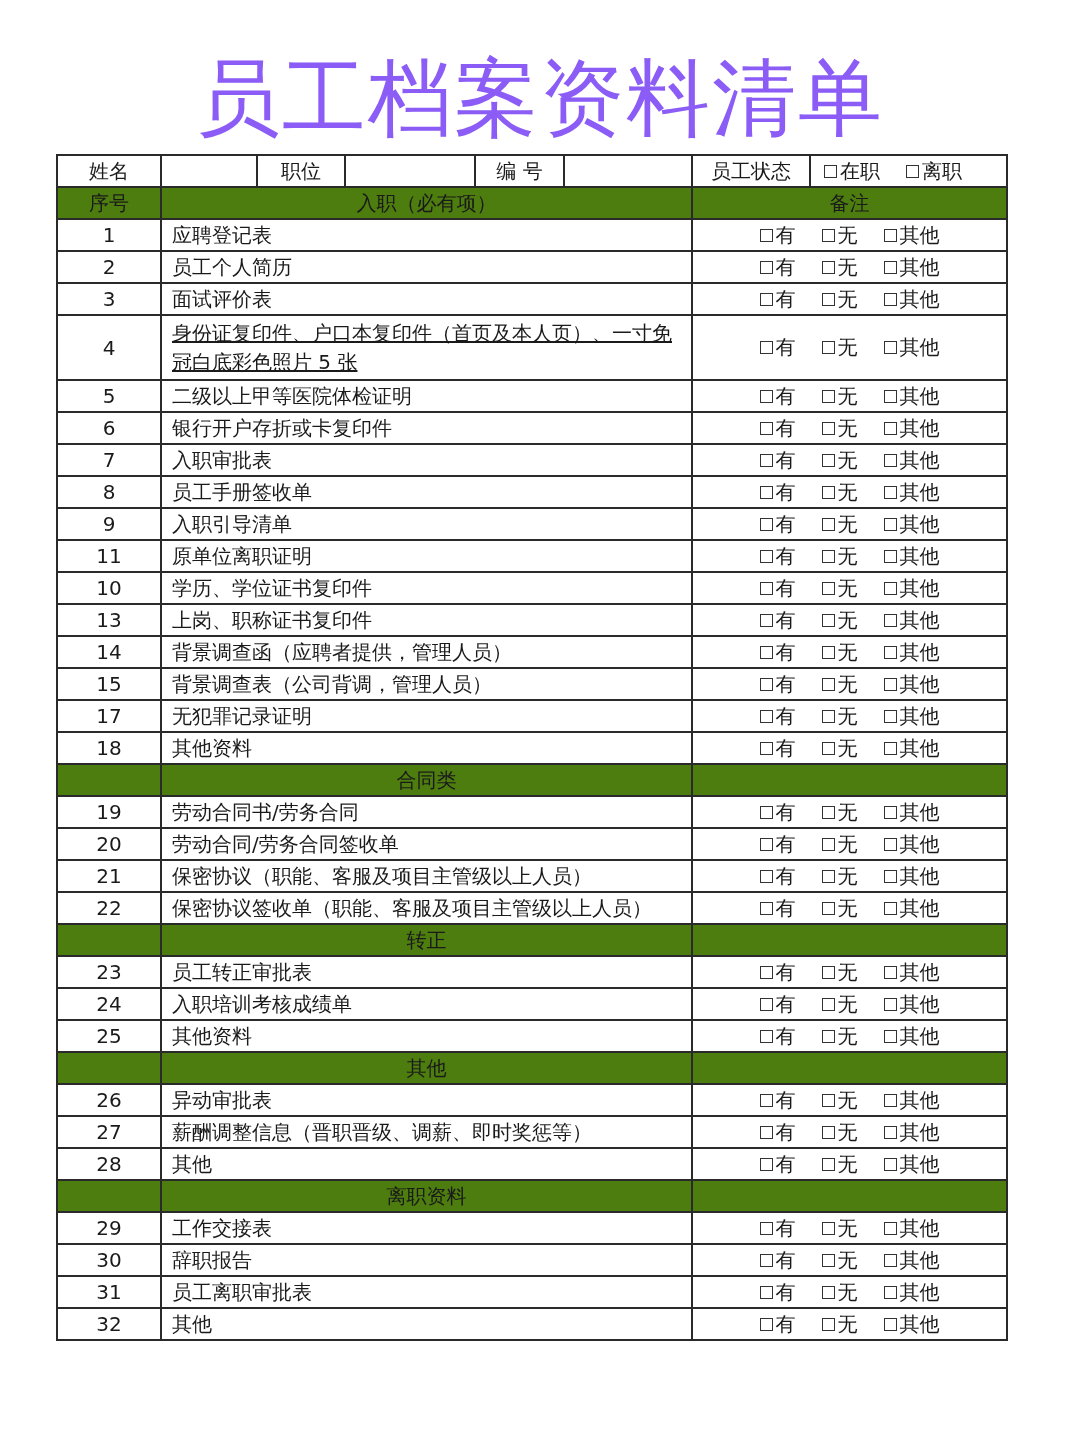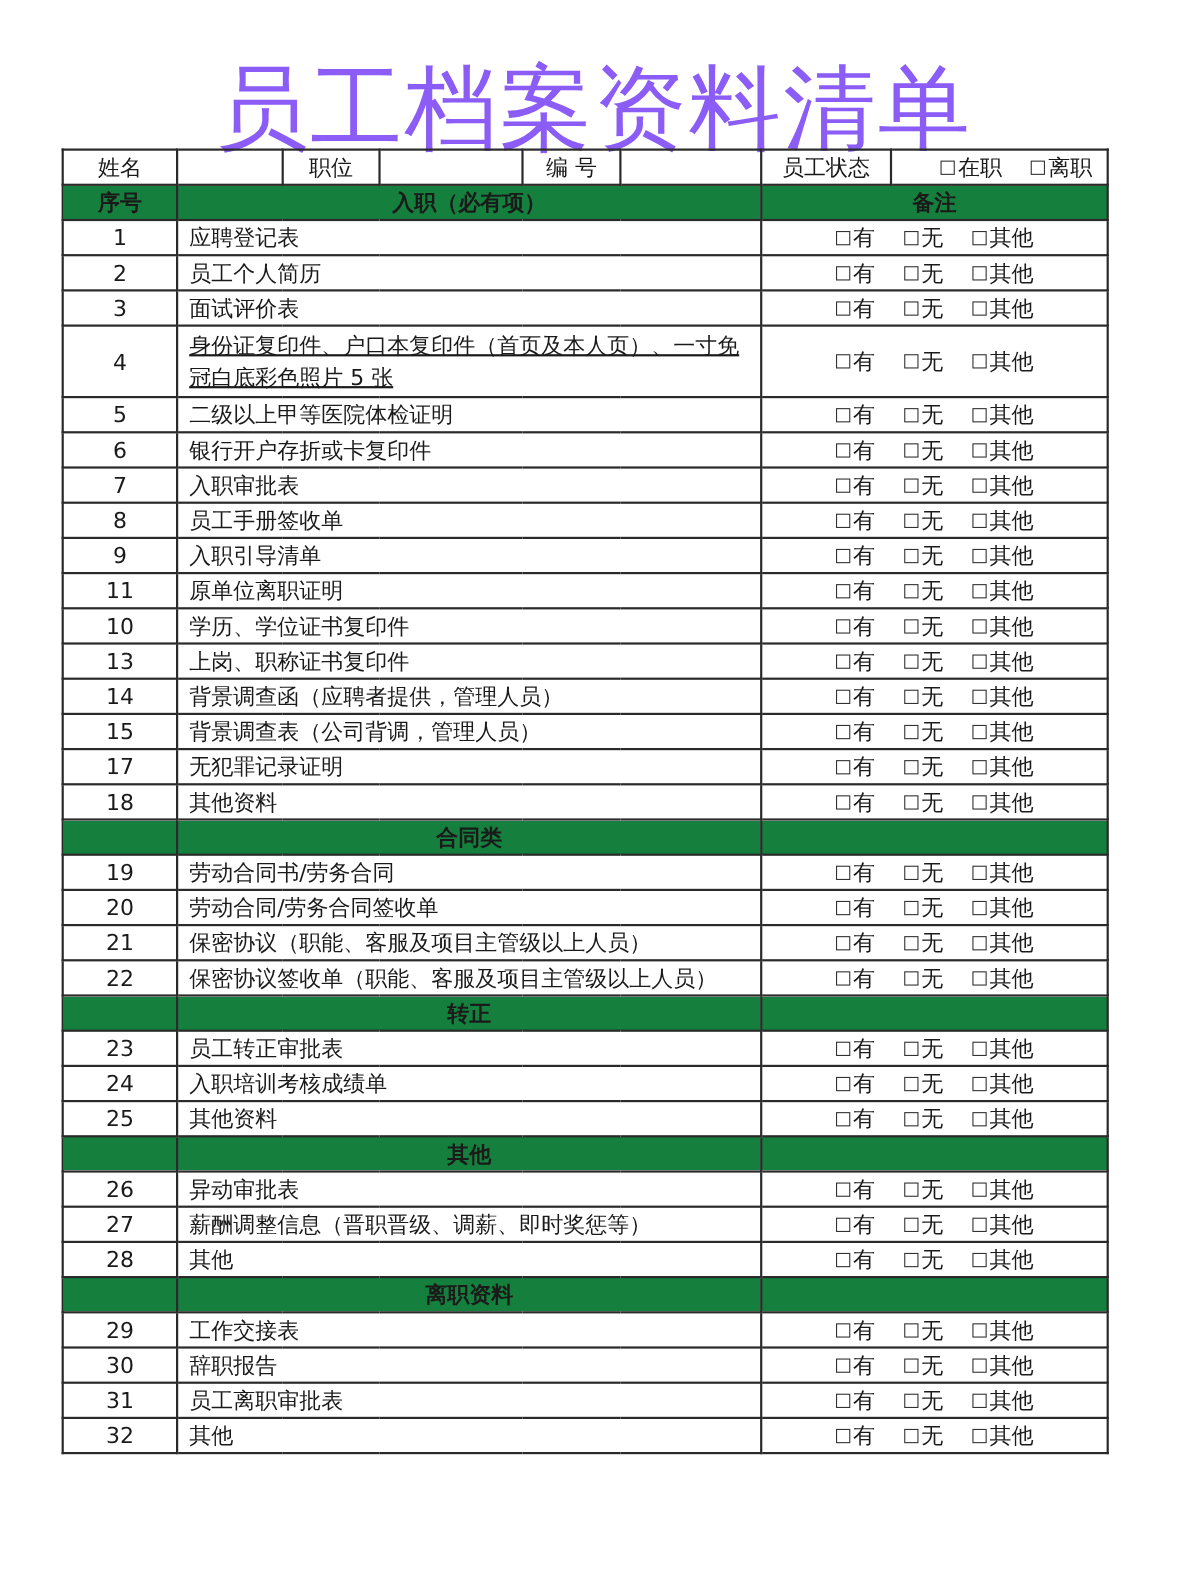--- a/index.html
+++ b/index.html
@@ -1,35 +1,35 @@
 <!DOCTYPE html>
 <html><head>
 <meta charset="utf-8">
 <style>
   html, body { margin: 0; padding: 0; background: #ffffff; }
   body { width: 1080px; height: 1440px; position: relative; overflow: hidden;
          font-family: "DejaVu Sans", "Liberation Sans", sans-serif; color: #1a1a1a; }
   .title { position: absolute; left: 0; top: 52px; width: 1080px; text-align: center;
            font-size: 84px; line-height: 92px; font-weight: normal; letter-spacing: 2px; color: #8b5cf6; }
-  table.sheet { position: absolute; left: 56px; top: 135px; width: 950px;
+  table.sheet { position: absolute; left: 56px; top: 154px; width: 950px;
                 border-collapse: collapse; table-layout: fixed; }
   table.sheet td { border: 2px solid #2a2a2a; padding: 0; font-size: 20px; color: #1a1a1a;
                    vertical-align: middle; white-space: nowrap; overflow: hidden; }
   .c { text-align: center; }
   .l { text-align: left; padding-left: 10px !important; }
   .hdr td { height: 30px; }
-  .colhdr td, .sec td { background: #15803d; font-weight: bold; height: 30px; }
+  .colhdr td, .sec td { background: #4d7c0f; font-weight: normal; height: 30px; }
   .row td { height: 30px; }
   .row.tall td { height: 63px; }
   .row.tall .l { white-space: normal; line-height: 29px; text-decoration: underline; }
   .opts { display: flex; justify-content: center; gap: 0; }
   .opt { display: inline-flex; align-items: center; margin: 0 13px; }
   .box { display: inline-block; width: 13px; height: 13px; border: 1.5px solid #333;
          margin-right: 3px; box-sizing: border-box; background: #fff; }
-  .status-opts { display: flex; justify-content: flex-end; }
+  .status-opts { display: flex; justify-content: flex-start; }
   .wm { position: absolute; left: 880px; top: 1405px; width: 200px; height: 35px;
         background: linear-gradient(90deg, rgba(255,255,255,0.0), rgba(255,255,255,0.95) 20%); }
 </style>
 </head>
 <body>
 
 <div class="title">员工档案资料清单</div>
 
 <table class="sheet">
   <colgroup>

